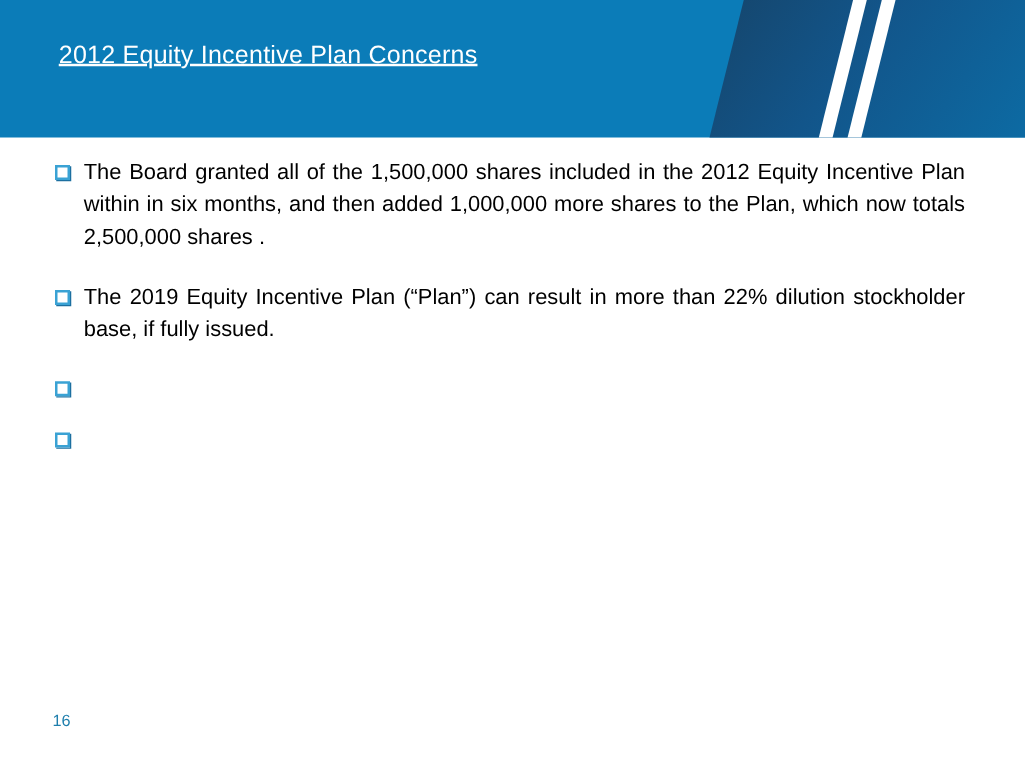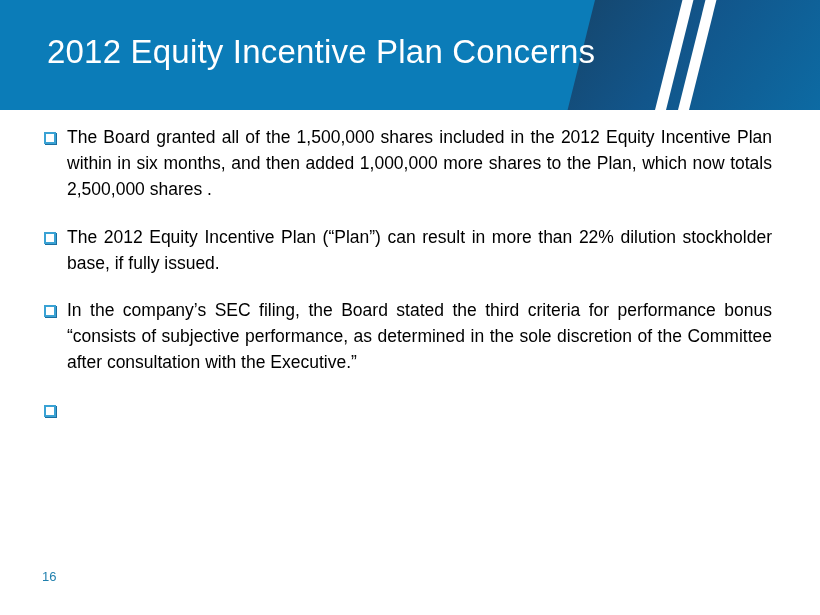--- a/index.html
+++ b/index.html
@@ -49,24 +49,25 @@
   }
   .banner-stripe.s1 { right: 141px; width: 11px; }
   .banner-stripe.s2 { right: 118px; width: 11px; }
 
   #page-title {
     position: absolute;
     left: 47px;
     top: 33px;
     margin: 0;
     color: #ffffff;
-    font-size: 33px;
+    font-size: 20px;
     font-weight: normal;
     letter-spacing: 0.2px;
     white-space: nowrap;
+    text-decoration: underline;
   }
 
   
   #body-content {
     position: absolute;
     left: 0;
     top: 110px;
     width: 820px;
   }
   .bullet-row {
@@ -122,26 +123,25 @@
   <div id="body-content">
     <div id="bullet-list">
 
       <div class="bullet-row">
         <span class="bullet-marker"></span>
         <span class="bullet-text">The Board granted all of the 1,500,000 shares included in the 2012 Equity Incentive Plan within in six months, and then added 1,000,000 more shares to the Plan, which now totals 2,500,000 shares .</span>
       </div>
 
       <div class="bullet-row">
         <span class="bullet-marker"></span>
-        <span class="bullet-text">The 2012 Equity Incentive Plan (“Plan”) can result in more than 22% dilution stockholder base, if fully issued.</span>
+        <span class="bullet-text">The 2019 Equity Incentive Plan (“Plan”) can result in more than 22% dilution stockholder base, if fully issued.</span>
       </div>
 
       <div class="bullet-row">
         <span class="bullet-marker"></span>
-        <span class="bullet-text">In the company’s SEC filing, the Board stated the third criteria for performance bonus “consists of subjective performance, as determined in the sole discretion of the Committee after consultation with the Executive.”</span>
       </div>
 
       <div class="bullet-row">
         <span class="bullet-marker"></span>
       </div>
 
     </div>
   </div>
 
   <div id="page-number">16</div>

